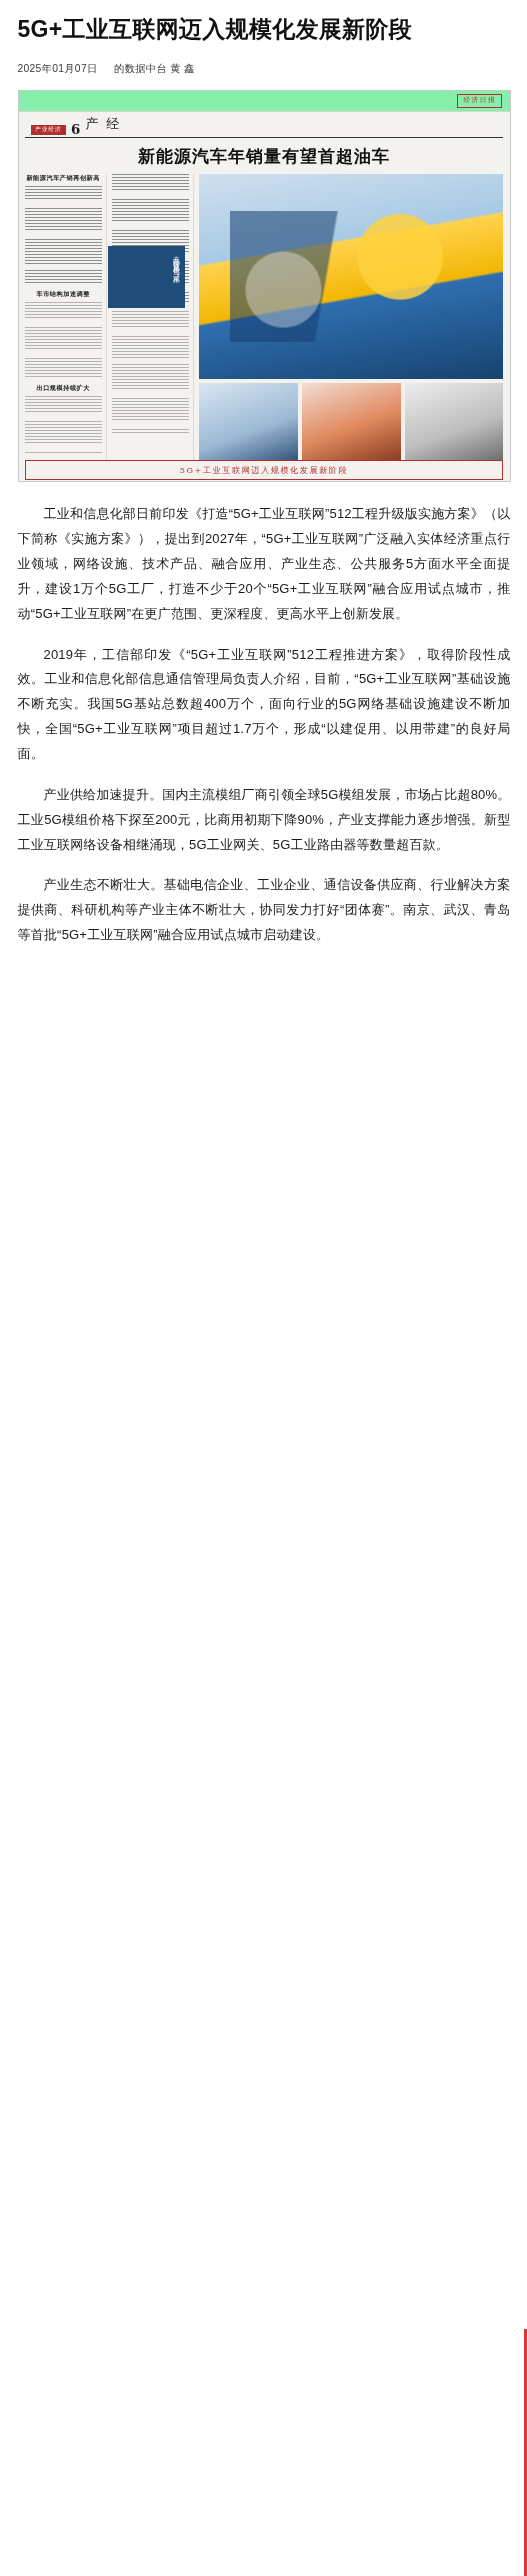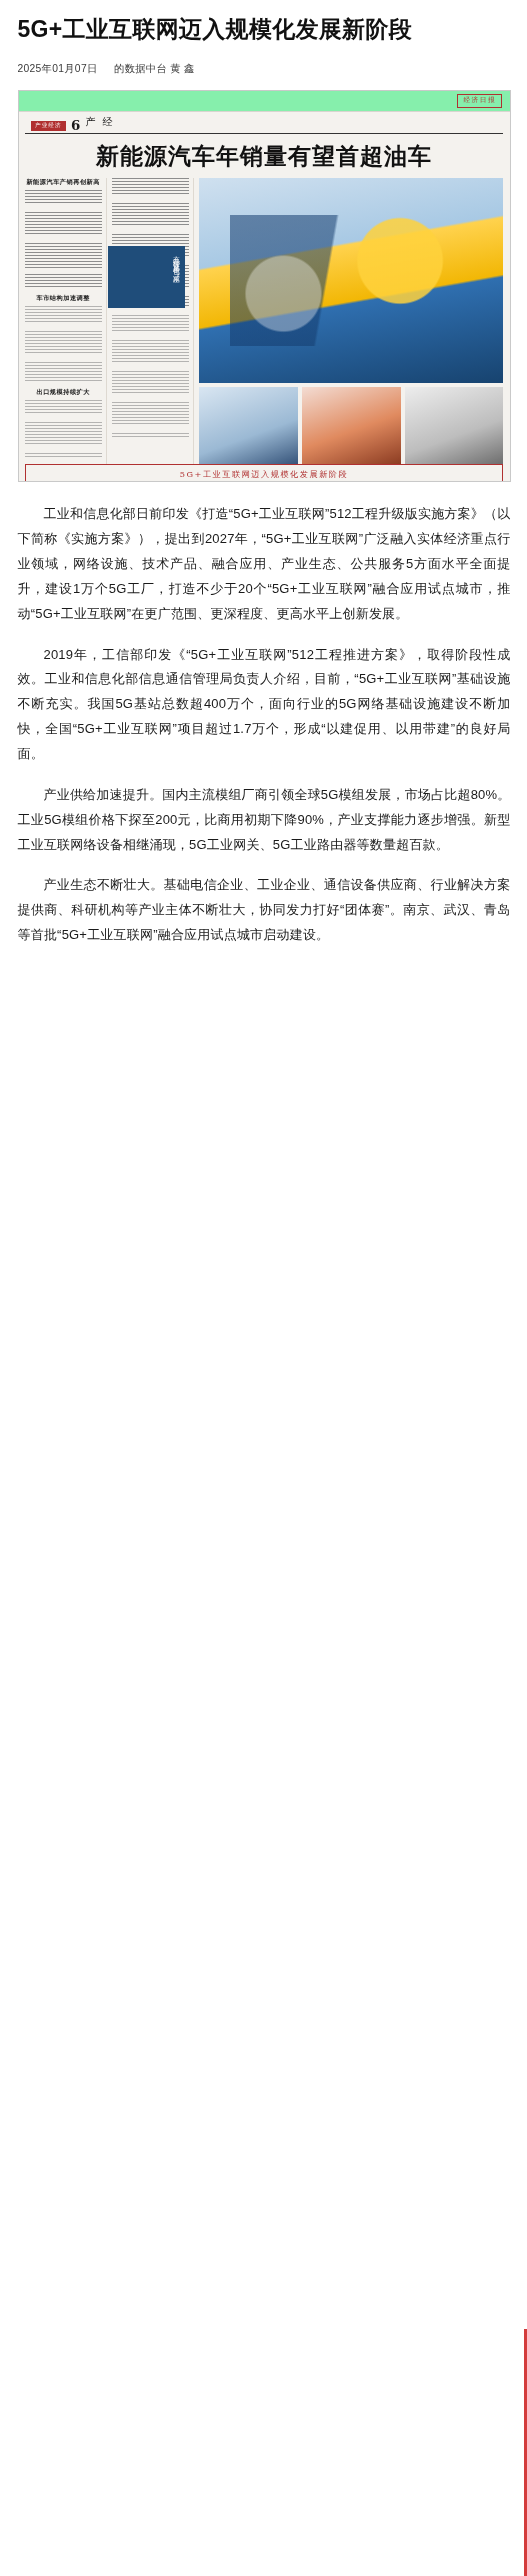--- a/index.html
+++ b/index.html
@@ -78,26 +78,26 @@
     padding: 1px 4.1px;
     letter-spacing: 1px;
   }
   .np-pageno {
     font-size: 13.4px;
     font-weight: 700;
     line-height: 0.9;
     font-family: "DejaVu Serif", serif;
   }
   .np-secname {
-    font-size: 10px;
+    font-size: 13px;
     letter-spacing: 2.1px;
     padding-bottom: 1.5px;
   }
   .np-title {
-    font-size: 23px;
+    font-size: 17px;
     font-weight: 700;
     letter-spacing: 1px;
     text-align: center;
     margin: 7.2px 6.2px 3.1px 6.2px;
     color: #111;
     font-family: "DejaVu Serif", serif;
   }
   .np-body {
     display: flex;
     gap: 5.2px;

